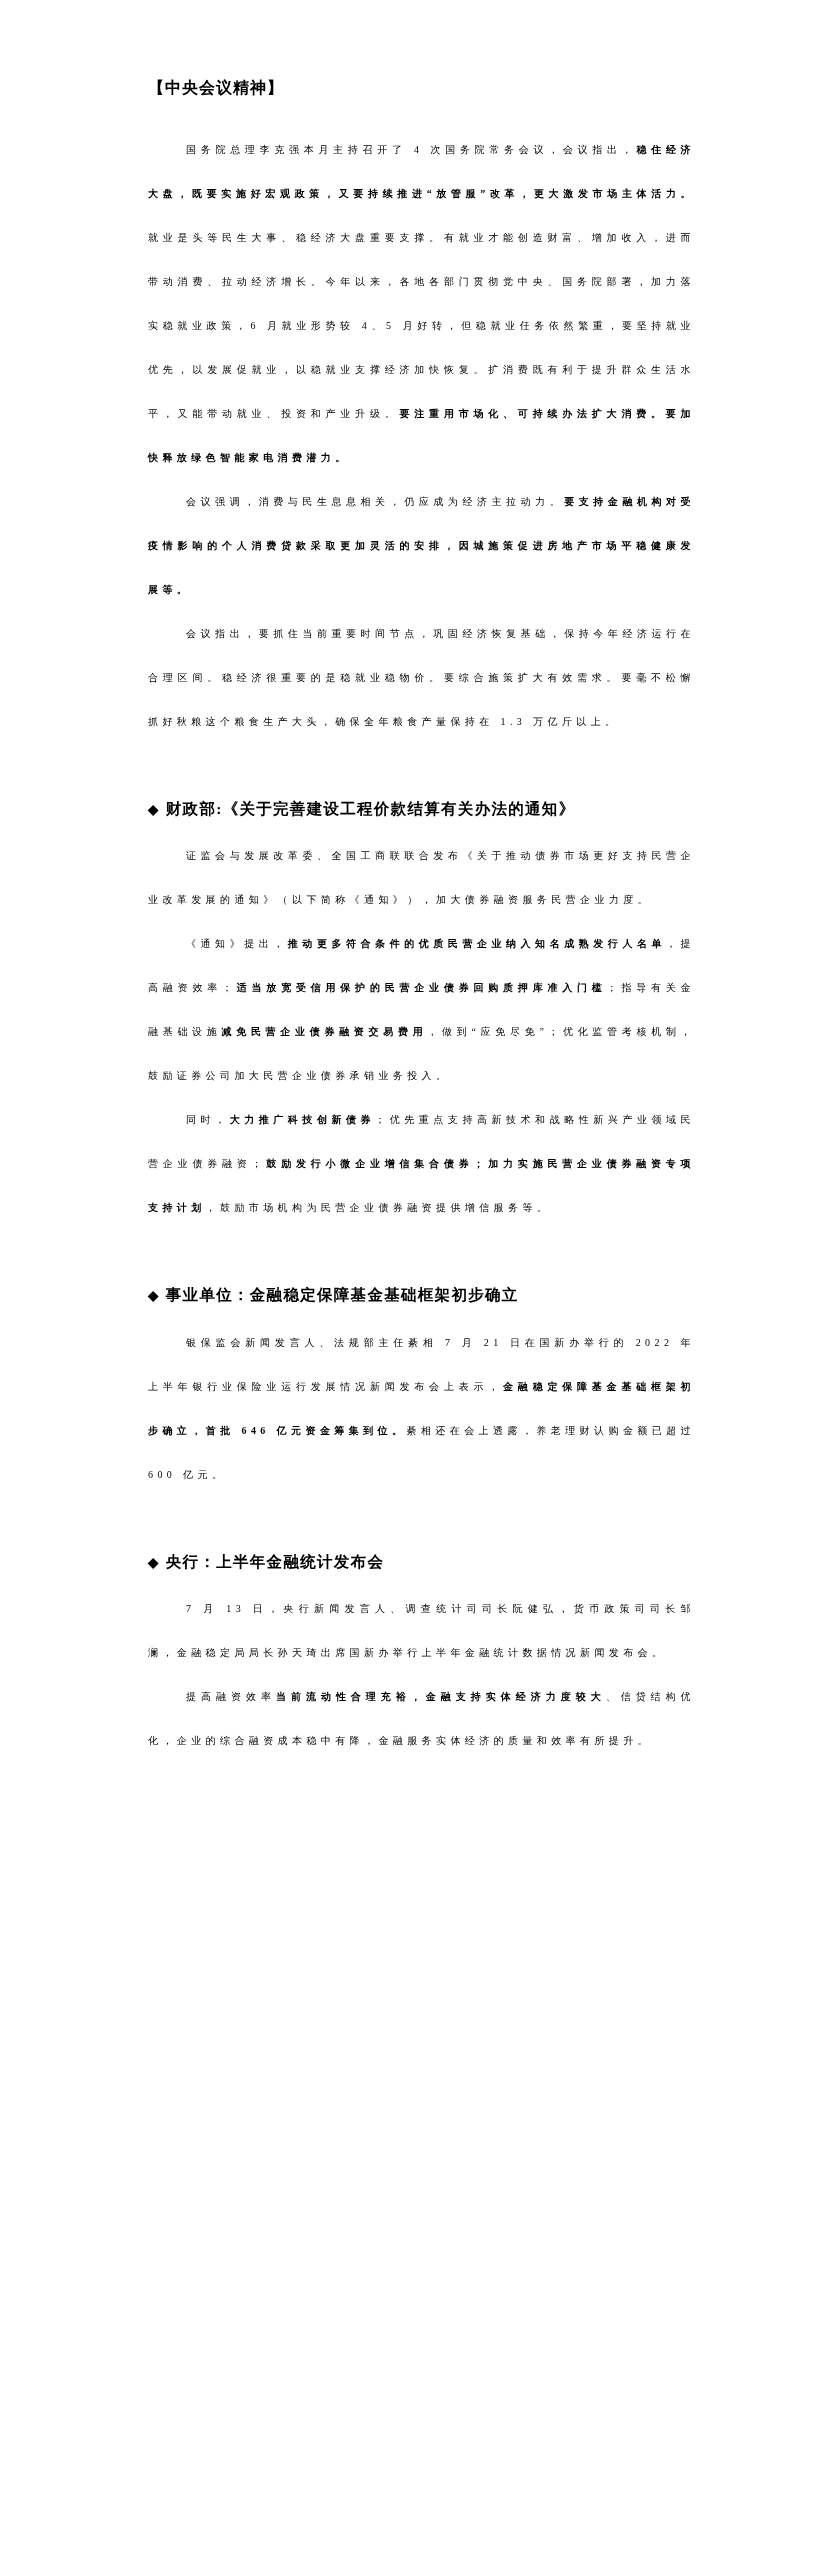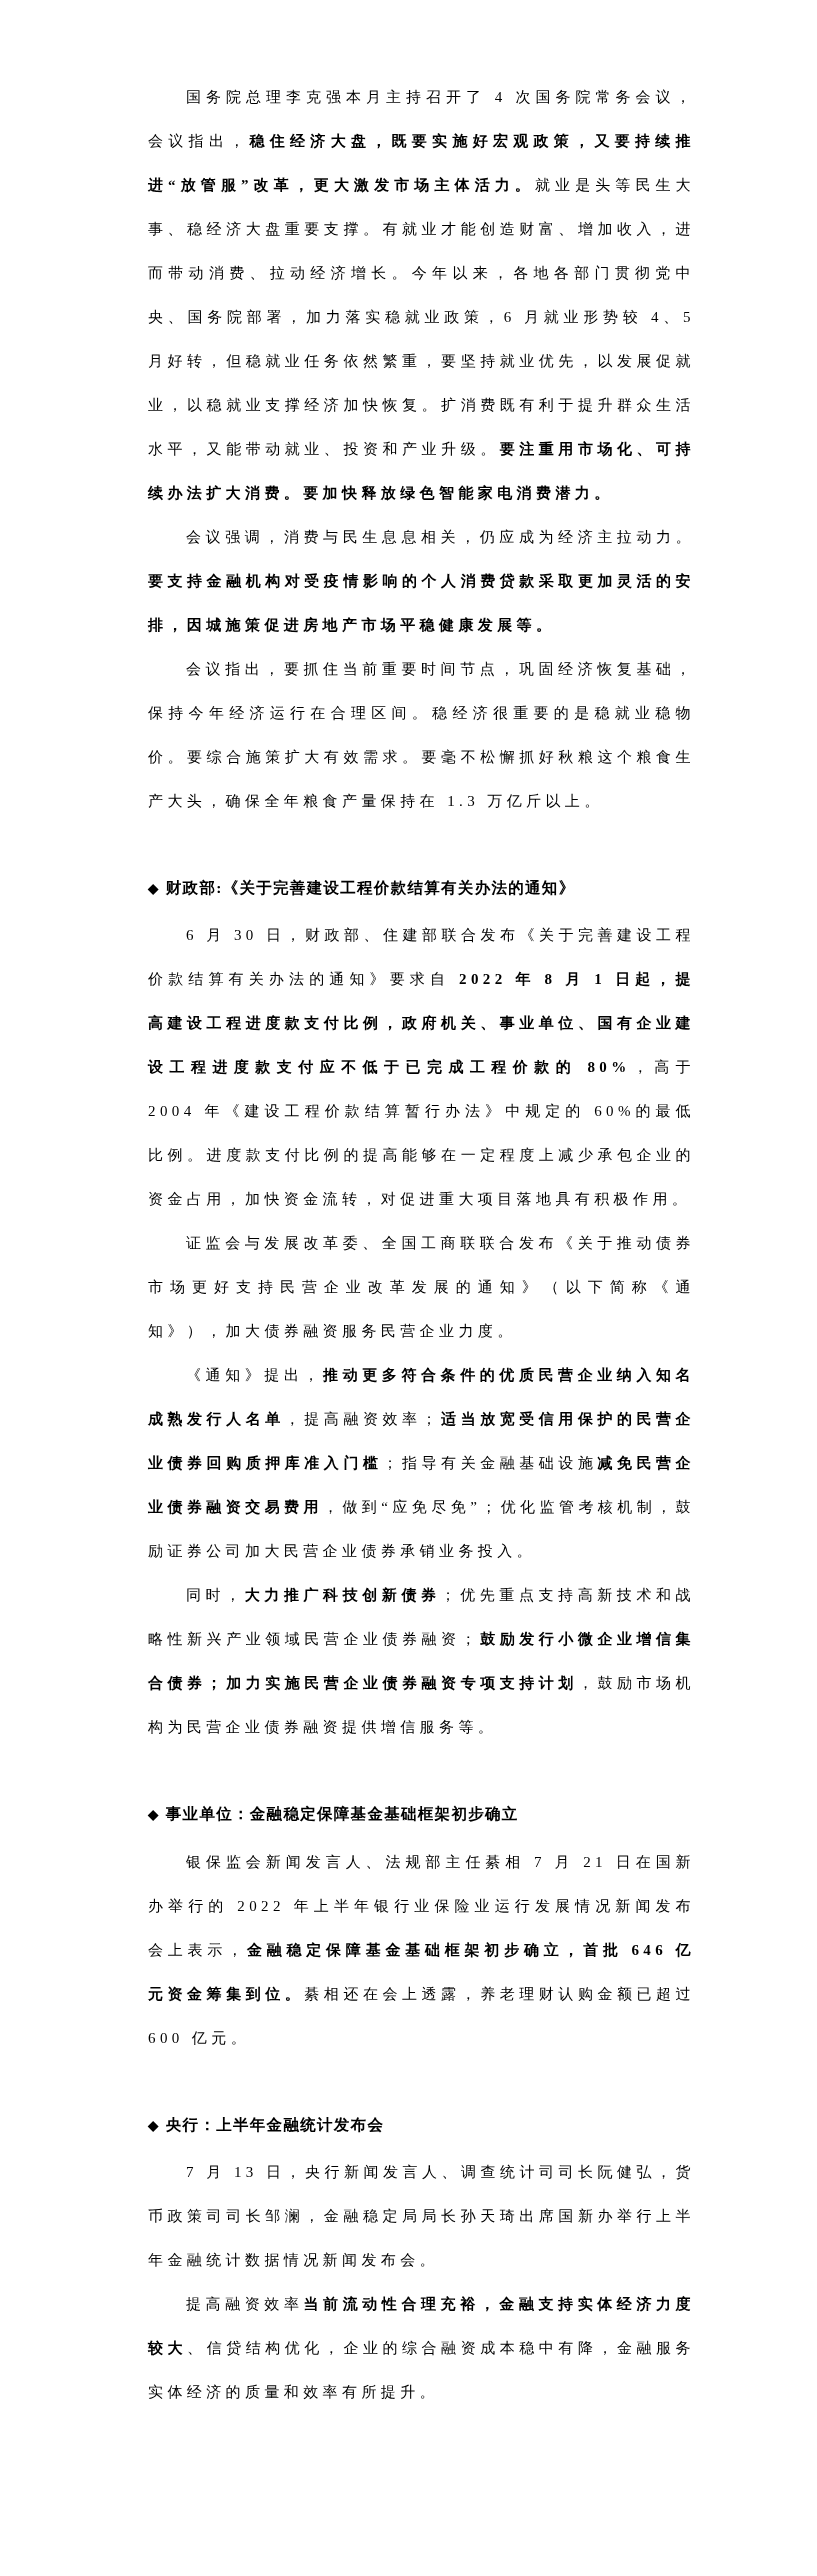--- a/index.html
+++ b/index.html
@@ -19,21 +19,21 @@
     width: 547px;
   }
   .h1 {
     font-size: 16px;
     font-weight: 700;
     line-height: 25px;
     letter-spacing: 1px;
     margin: 0;
   }
   .p {
-    font-size: 15px;
+    font-size: 10px;
     line-height: 44px;
     letter-spacing: 4.4px;
     text-align: justify;
     text-indent: 38px;
     margin: 0;
   }
   .h1 + .p { margin-top: 28px; }
   .p + .h1 { margin-top: 47px; }
   .bullet {
     font-size: 15.5px;
@@ -46,25 +46,25 @@
   .bullet + .p { margin-top: 12.4px; }
   .bullet .diamond { font-size: 13.4px; margin-right: 6.2px; }
   .run-bold { font-weight: 700; }
   .run-regular { font-weight: 400; }
 </style>
 </head>
 <body>
 
 <main class="doc">
   <div id="doc-body">
+      <div class="h1">【中央会议精神】</div>
       <p class="p"><span class="run-regular">国务院总理李克强本月主持召开了 4 次国务院常务会议，会议指出，</span><span class="run-bold">稳住经济大盘，既要实施好宏观政策，又要持续推进“放管服”改革，更大激发市场主体活力。</span><span class="run-regular">就业是头等民生大事、稳经济大盘重要支撑。有就业才能创造财富、增加收入，进而带动消费、拉动经济增长。今年以来，各地各部门贯彻党中央、国务院部署，加力落实稳就业政策，6 月就业形势较 4、5 月好转，但稳就业任务依然繁重，要坚持就业优先，以发展促就业，以稳就业支撑经济加快恢复。扩消费既有利于提升群众生活水平，又能带动就业、投资和产业升级。</span><span class="run-bold">要注重用市场化、可持续办法扩大消费。要加快释放绿色智能家电消费潜力。</span></p>
       <p class="p"><span class="run-regular">会议强调，消费与民生息息相关，仍应成为经济主拉动力。</span><span class="run-bold">要支持金融机构对受疫情影响的个人消费贷款采取更加灵活的安排，因城施策促进房地产市场平稳健康发展等。</span></p>
       <p class="p"><span class="run-regular">会议指出，要抓住当前重要时间节点，巩固经济恢复基础，保持今年经济运行在合理区间。稳经济很重要的是稳就业稳物价。要综合施策扩大有效需求。要毫不松懈抓好秋粮这个粮食生产大头，确保全年粮食产量保持在 1.3 万亿斤以上。</span></p>
       <div class="bullet"><span class="diamond">◆</span><span>财政部:《关于完善建设工程价款结算有关办法的通知》</span></div>
-      <p class="p"><span class="run-regular">6 月 30 日，财政部、住建部联合发布《关于完善建设工程价款结算有关办法的通知》要求自 </span><span class="run-bold">2022 年 8 月 1 日起，提高建设工程进度款支付比例，政府机关、事业单位、国有企业建设工程进度款支付应不低于已完成工程价款的 80%</span><span class="run-regular">，高于 2004 年《建设工程价款结算暂行办法》中规定的 60%的最低比例。进度款支付比例的提高能够在一定程度上减少承包企业的资金占用，加快资金流转，对促进重大项目落地具有积极作用。</span></p>
       <p class="p"><span class="run-regular">证监会与发展改革委、全国工商联联合发布《关于推动债券市场更好支持民营企业改革发展的通知》（以下简称《通知》），加大债券融资服务民营企业力度。</span></p>
       <p class="p"><span class="run-regular">《通知》提出，</span><span class="run-bold">推动更多符合条件的优质民营企业纳入知名成熟发行人名单</span><span class="run-regular">，提高融资效率；</span><span class="run-bold">适当放宽受信用保护的民营企业债券回购质押库准入门槛</span><span class="run-regular">；指导有关金融基础设施</span><span class="run-bold">减免民营企业债券融资交易费用</span><span class="run-regular">，做到“应免尽免”；优化监管考核机制，鼓励证券公司加大民营企业债券承销业务投入。</span></p>
       <p class="p"><span class="run-regular">同时，</span><span class="run-bold">大力推广科技创新债券</span><span class="run-regular">；优先重点支持高新技术和战略性新兴产业领域民营企业债券融资；</span><span class="run-bold">鼓励发行小微企业增信集合债券；加力实施民营企业债券融资专项支持计划</span><span class="run-regular">，鼓励市场机构为民营企业债券融资提供增信服务等。</span></p>
       <div class="bullet"><span class="diamond">◆</span><span>事业单位：金融稳定保障基金基础框架初步确立</span></div>
       <p class="p"><span class="run-regular">银保监会新闻发言人、法规部主任綦相 7 月 21 日在国新办举行的 2022 年上半年银行业保险业运行发展情况新闻发布会上表示，</span><span class="run-bold">金融稳定保障基金基础框架初步确立，首批 646 亿元资金筹集到位。</span><span class="run-regular">綦相还在会上透露，养老理财认购金额已超过 600 亿元。</span></p>
       <div class="bullet"><span class="diamond">◆</span><span>央行：上半年金融统计发布会</span></div>
       <p class="p"><span class="run-regular">7 月 13 日，央行新闻发言人、调查统计司司长阮健弘，货币政策司司长邹澜，金融稳定局局长孙天琦出席国新办举行上半年金融统计数据情况新闻发布会。</span></p>
       <p class="p"><span class="run-regular">提高融资效率</span><span class="run-bold">当前流动性合理充裕，金融支持实体经济力度较大</span><span class="run-regular">、信贷结构优化，企业的综合融资成本稳中有降，金融服务实体经济的质量和效率有所提升。</span></p>
     </div>
 </main>

